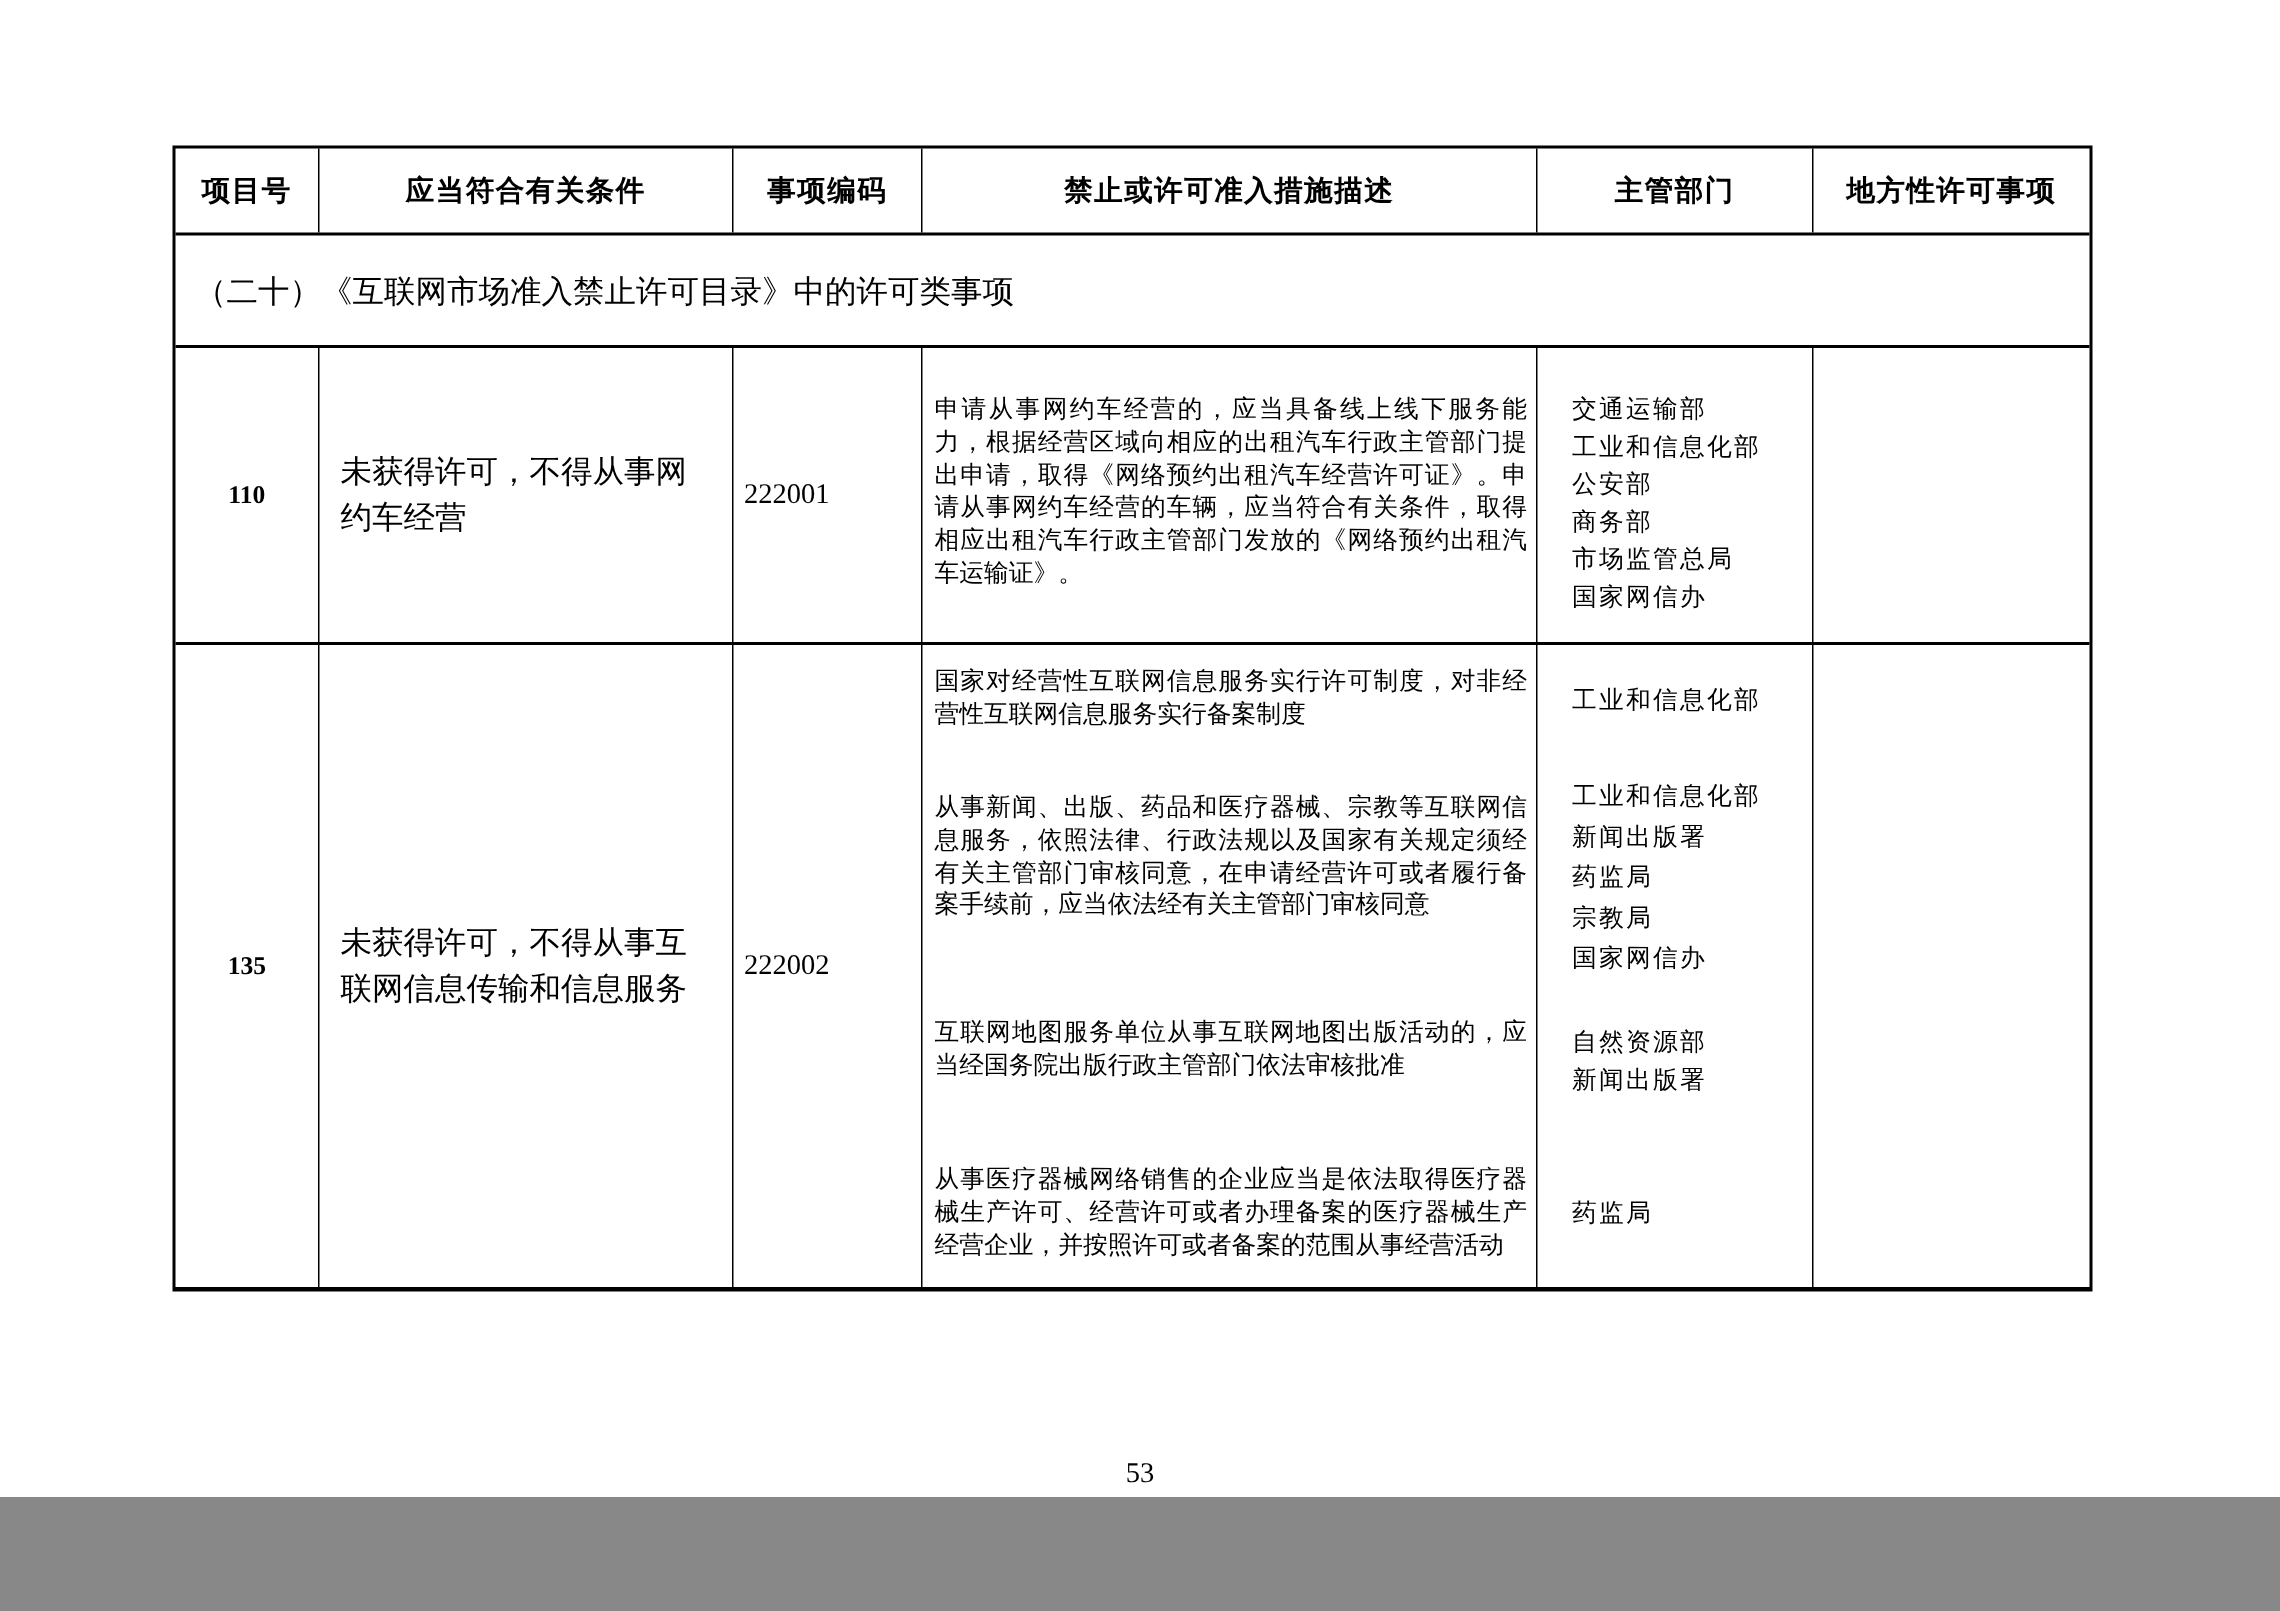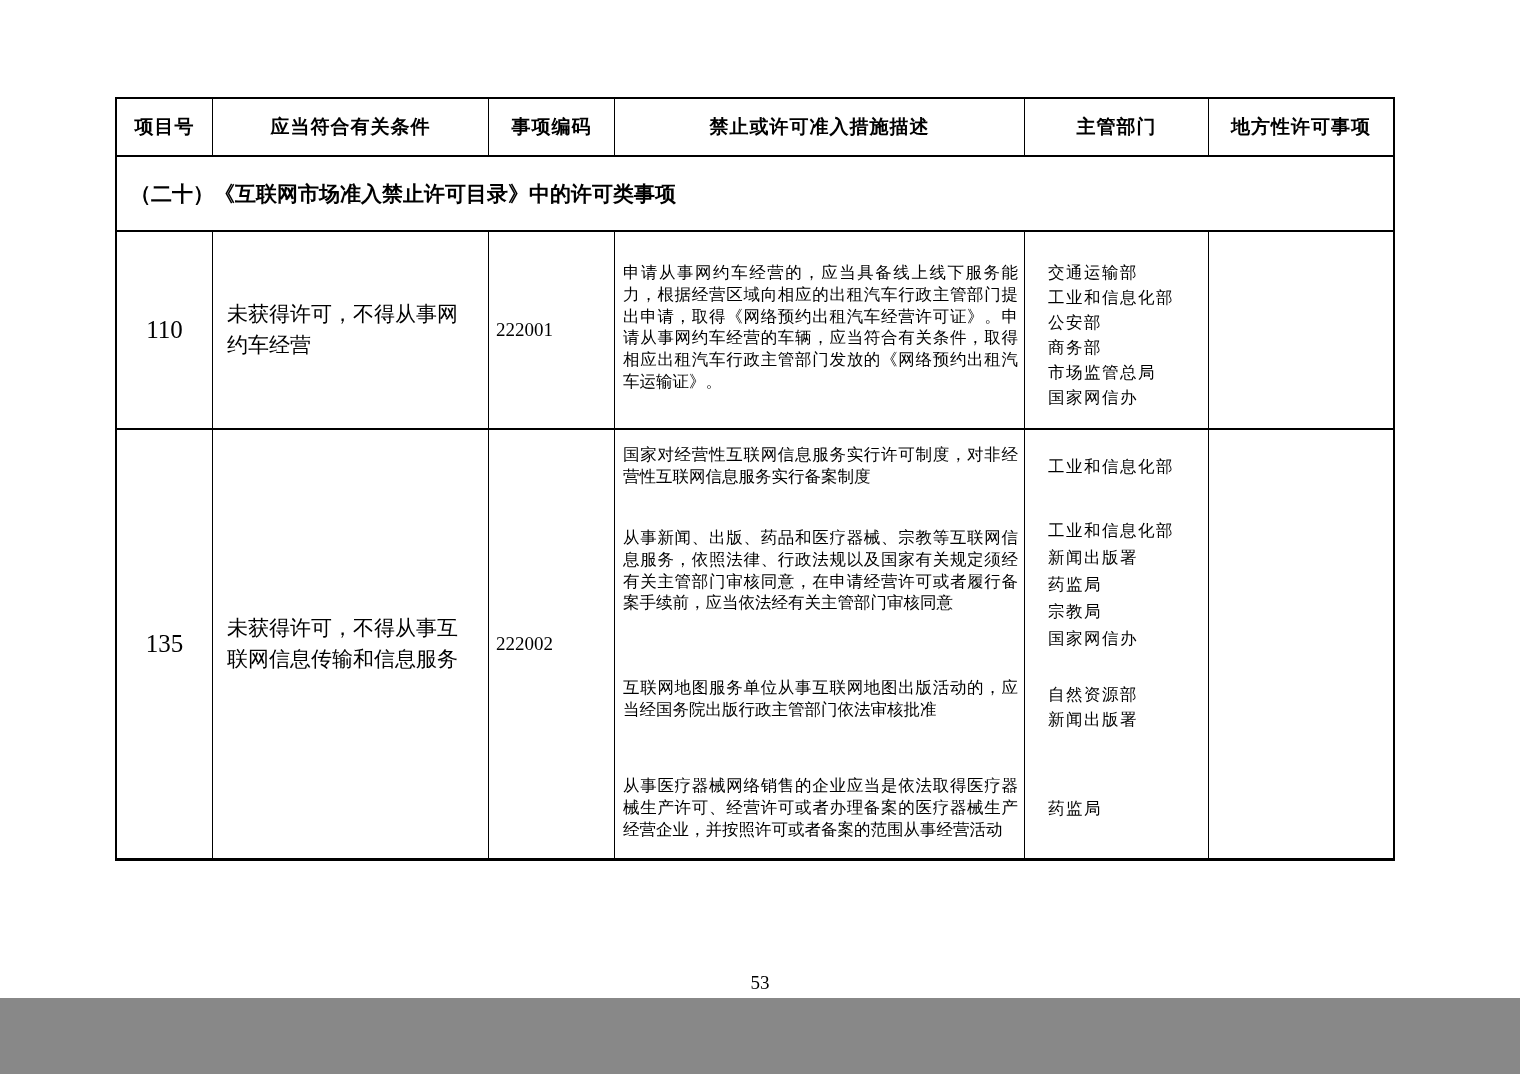--- a/index.html
+++ b/index.html
@@ -38,28 +38,29 @@
     font-weight:bold;
     font-size:19px;
     letter-spacing:1px;
   }
   
   .row.section{grid-template-columns:1fr;}
   .seccell{
     height:73px;
     display:flex;align-items:center;
     padding-left:13px;
-    font-weight:bold;
+    font-weight:normal;
     font-size:21px;
     box-sizing:border-box;
   }
   
   .c-num{
     display:flex;align-items:center;justify-content:center;
-    font-size:25px;
+    font-size:17px;
+    font-weight:bold;
   }
   .c-item{
     display:flex;align-items:center;
     padding:0 12px 0 14px;
     font-size:21px;line-height:31px;
   }
   .c-code{
     display:flex;align-items:center;
     padding-left:7px;
     font-size:19px;
@@ -83,21 +84,21 @@
   .row.r110{min-height:198px;}
   .r110 .c-desc .para{padding-top:30px;}
   .r110 .c-dept .deptblock{padding-top:28px;}
   
   .row.r111{min-height:430px;}
   .subcol{display:flex;flex-direction:column;}
   .sub1{height:80px;}
   .sub2{height:150px;}
   .sub3{height:100px;}
   .sub4{flex:1;}
-  .r111 .sub1 .para{padding-top:14px;}
+  .r111 .sub1 .para{padding-top:14px;font-family:Liberation Mono, monospace;}
   .r111 .sub2 .para{padding-top:17px;}
   .r111 .sub3 .para{padding-top:17px;}
   .r111 .sub4 .para{padding-top:15px;}
   .r111 .sub1 .deptblock{padding-top:24px;}
   .r111 .sub2 .deptblock{padding-top:7px;line-height:27px;}
   .r111 .sub3 .deptblock{padding-top:22px;}
   .r111 .sub4 .deptblock{padding-top:36px;}
   .pagenum{
     position:absolute;
     left:0;right:0;

